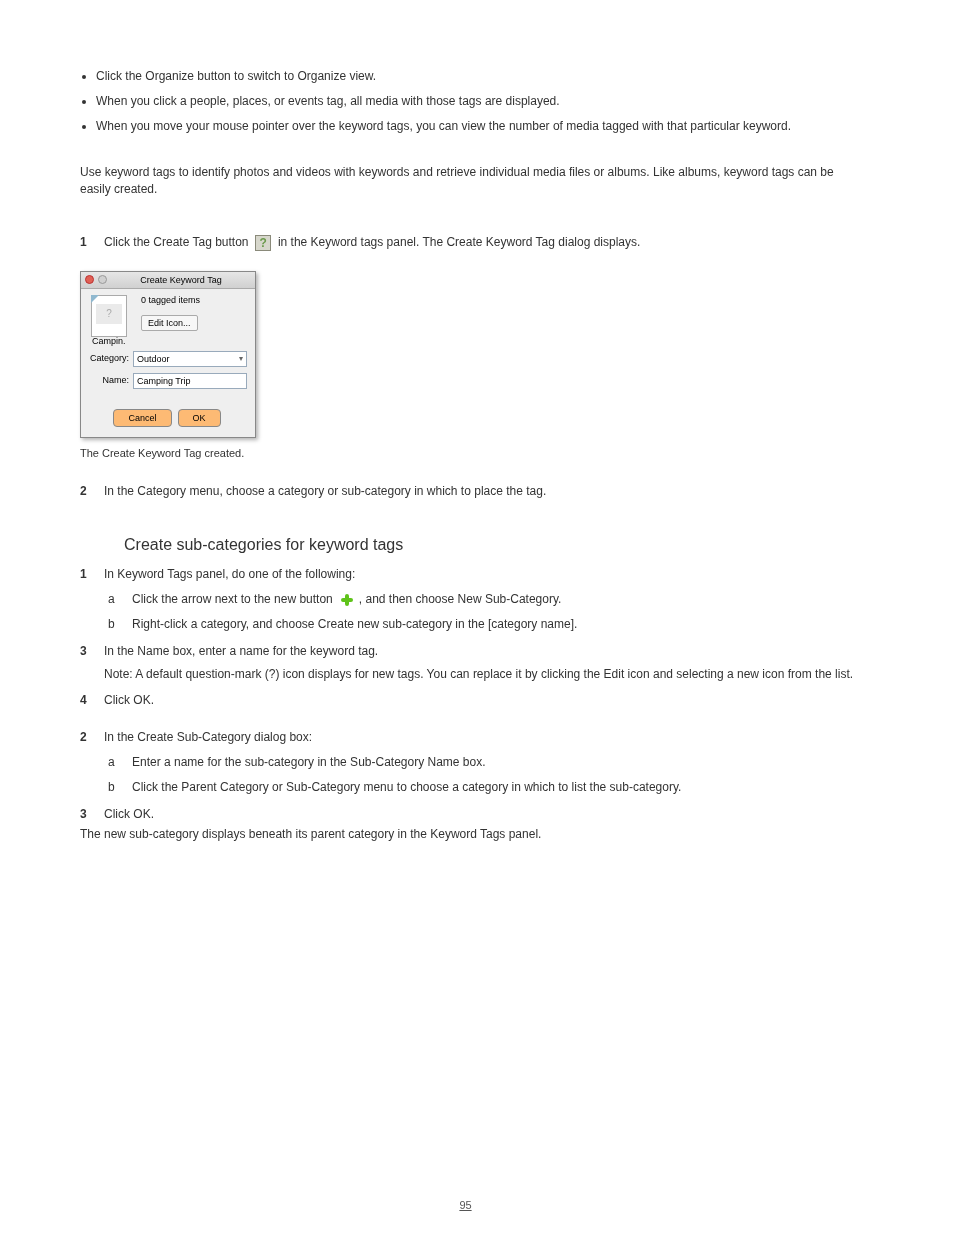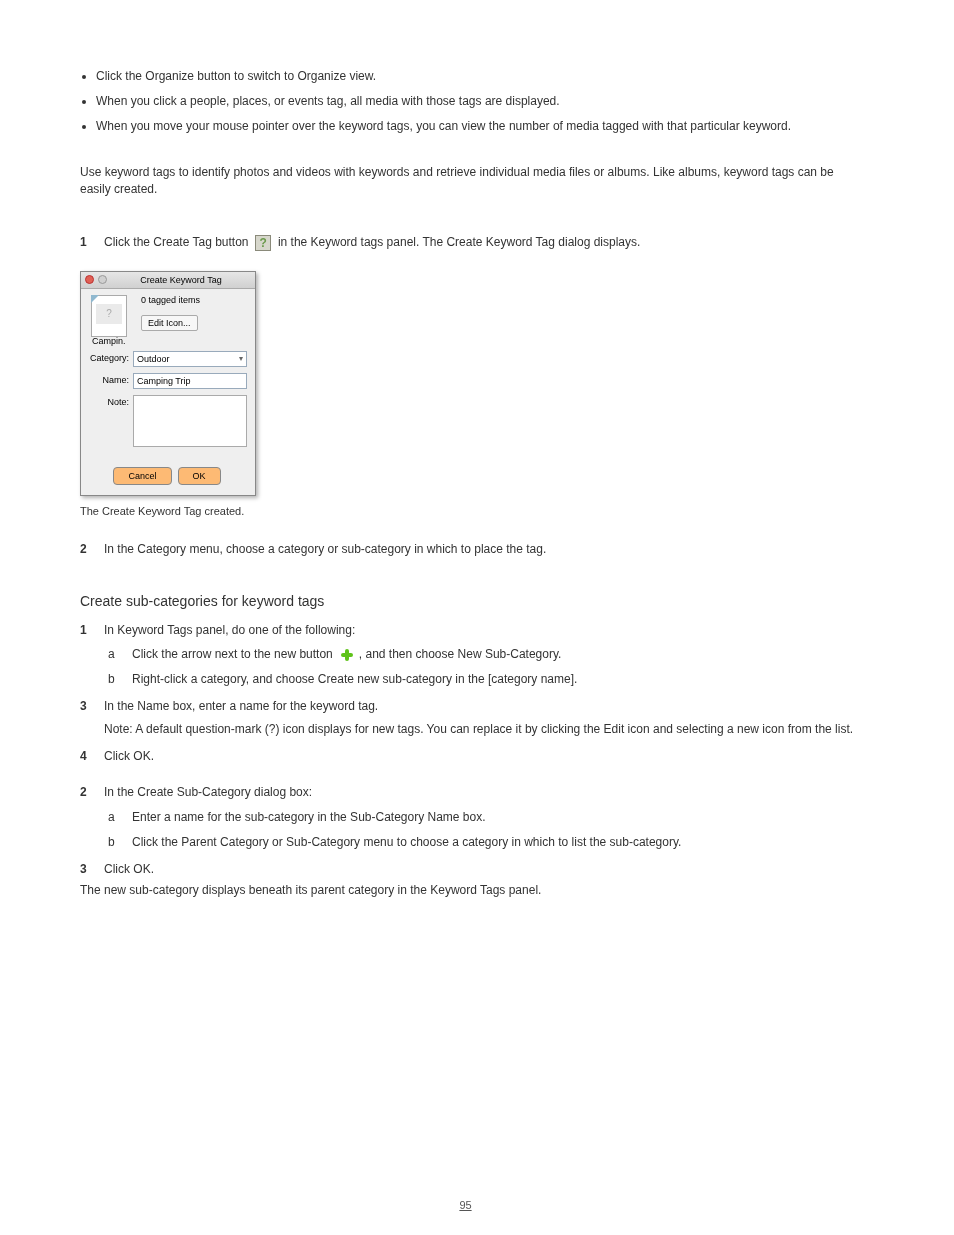--- a/index.html
+++ b/index.html
@@ -142,21 +142,21 @@
     display: flex; justify-content: center;
     gap: 6px; margin-top: 20px;
   }
   .dlg-buttons .btn {
     border: 1px solid #888;
     background: #fdba74;
     border-radius: 4px;
     padding: 3px 14px;
     font-size: 9px;
   }
-  .heading-like { margin-top: 34px; font-size: 14px; line-height: 1.4; }
+  .heading-like { margin-top: 34px; font-size: 16px; line-height: 1.4; margin-left: 44px; }
   .page-number {
     position: absolute;
     bottom: 24px;
     left: 0; right: 0;
     text-align: center;
     font-size: 11px;
     color: #555;
     text-decoration: underline;
   }
   .chev { font-size: 8px; color: #666; }
@@ -211,24 +211,20 @@
             <span>Outdoor</span>
             <span class="chev">▾</span>
           </div>
         </div>
         <div class="dlg-row">
           <div class="dlg-label">Name:</div>
           <div class="dlg-input">
             <span>Camping Trip</span>
           </div>
         </div>
-        <div class="dlg-row">
-          <div class="dlg-label">Note:</div>
-          <div class="dlg-textarea"></div>
-        </div>
 
         <div class="dlg-buttons">
           <div class="btn">Cancel</div>
           <div class="btn">OK</div>
         </div>
       </div>
     </div>
     <div class="para" style="font-size:11px; margin-top:8px;">The Create Keyword Tag created.</div>
 
     <div class="step" style="margin-top:22px;">

